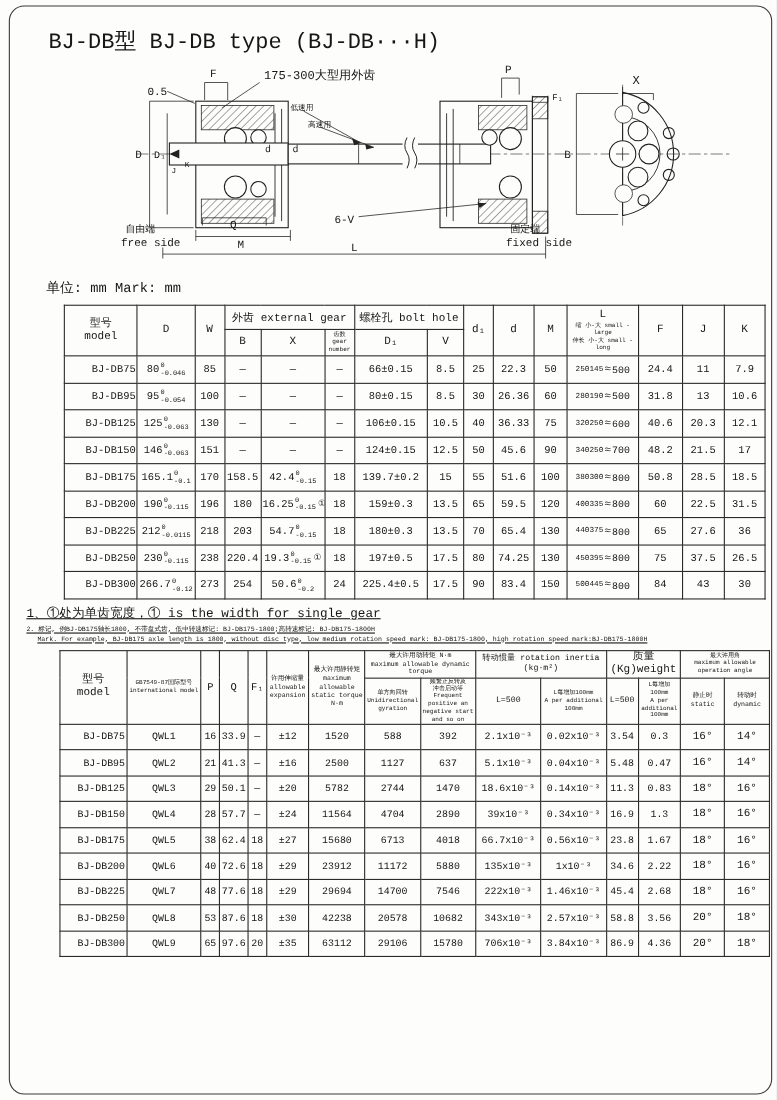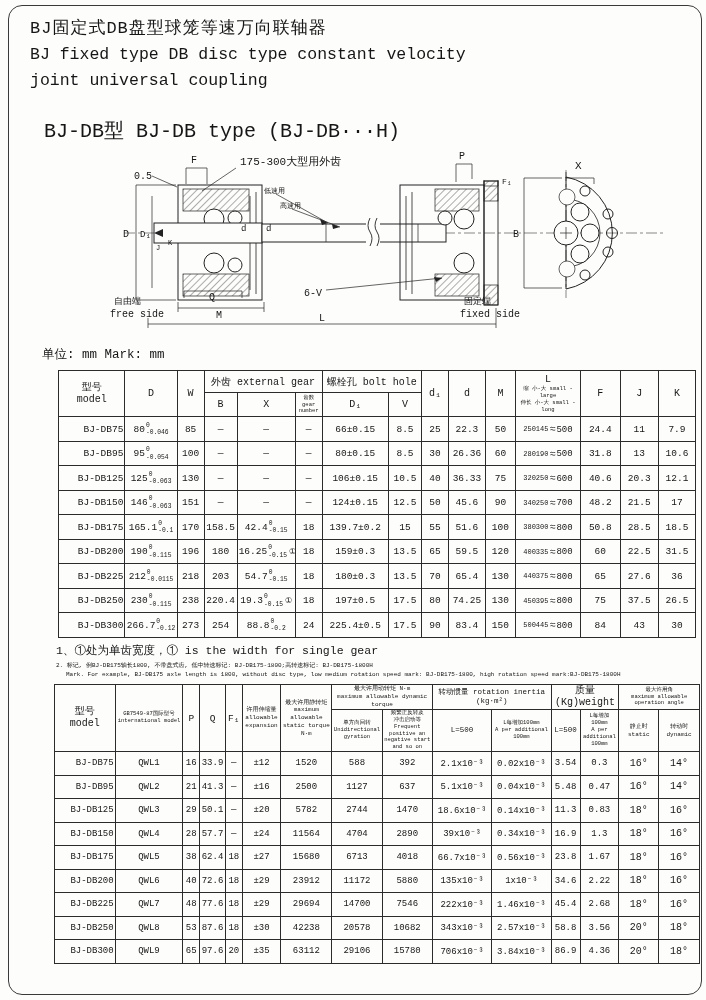--- a/index.html
+++ b/index.html
@@ -30,37 +30,32 @@
   .small7{font-size:7.5px;line-height:1.2;white-space:pre-line;font-weight:normal;display:block;}
   .hmain{font-size:10px;font-weight:normal;display:block;white-space:pre-line;line-height:1.2;}
   th{font-weight:normal;}
   .tolwrap{display:inline-flex;align-items:center;gap:1px;}
   .tolv{display:inline-flex;flex-direction:column;font-size:6.3px;line-height:1.15;text-align:left;}
   .circ{font-size:8px;margin-left:1px;}
   .lcell{display:inline-flex;align-items:center;gap:1px;}
   .lfr{display:inline-flex;flex-direction:row;font-size:7px;line-height:1.1;}
   .lmax{font-size:9px;}
   .lapprox{font-size:10px;}
-  .notes{margin:5px 0 0 56px;}
+  .notes{margin:5px 0 0 24px;text-decoration:underline;}
   .note1{font-size:11.5px;}
   .note2{font-size:6px;margin-top:3px;line-height:1.5;}
   .note2 div{white-space:nowrap;}
   .note2 .en{margin-left:10px;}
 </style>
 </head>
 <body>
 
 <div class="page">
   <div class="page-border"></div>
 
-  <div class="titles">
-    <div class="title-cn">BJ固定式DB盘型球笼等速万向联轴器</div>
-    <div class="title-en">BJ fixed type DB disc type constant velocity</div>
-    <div class="title-en">joint universal coupling</div>
-  </div>
   <div class="subtitle">BJ-DB型 BJ-DB type (BJ-DB···H)</div>
 
   <div class="drawing">
     <svg viewBox="0 0 660 196" width="660" height="196">
       <defs>
         <pattern id="h" width="5" height="5" patternUnits="userSpaceOnUse" patternTransform="rotate(45)">
           <line x1="0" y1="0" x2="0" y2="5" stroke="#333" stroke-width="0.8"></line>
         </pattern>
       </defs>
 
@@ -517,21 +512,21 @@
           <td><span class="tolwrap">
               <span>266.7</span>
               <span class="tolv">
                 <span>0</span>
                 <span>-0.12</span>
               </span>
             </span></td>
           <td>273</td>
           <td>254</td>
           <td><span class="tolwrap">
-              <span>88.8</span>
+              <span>50.6</span>
               <span class="tolv">
                 <span>0</span>
                 <span>-0.2</span>
               </span>
             </span></td>
           <td>24</td>
           <td>225.4±0.5</td>
           <td>17.5</td>
           <td>90</td>
           <td>83.4</td>

